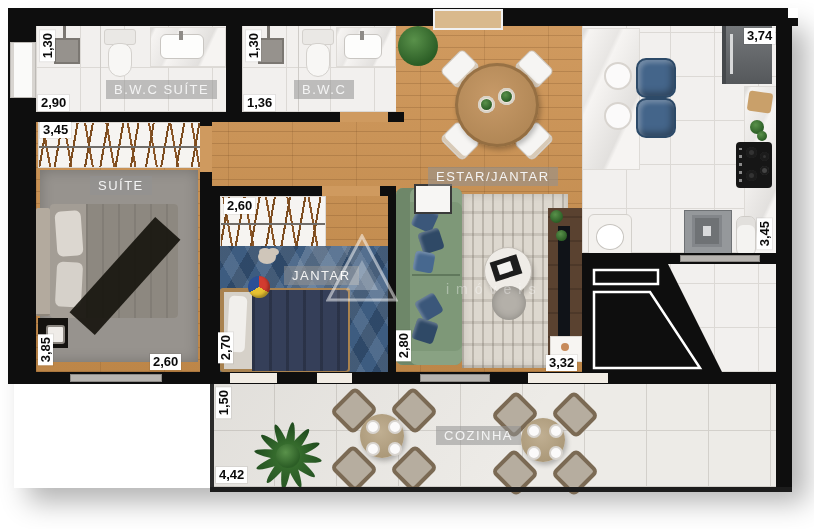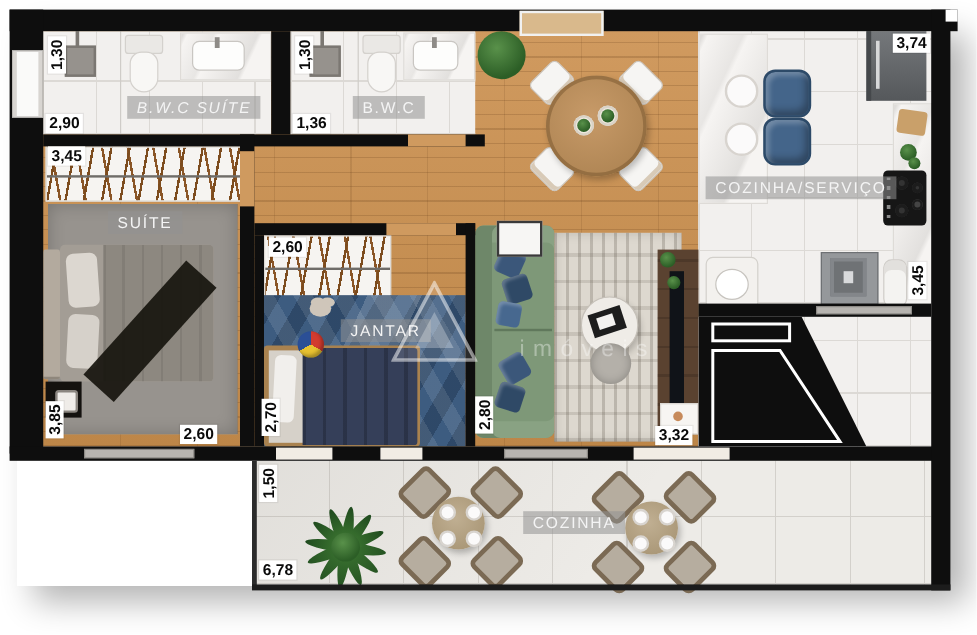--- a/index.html
+++ b/index.html
@@ -233,42 +233,42 @@
   <div class="abs z-open win" style="left:420px;top:374px;width:70px;height:8px;"></div>
   <div class="abs z-open gap-light" style="left:528px;top:373px;width:80px;height:10px;"></div>
   <div class="abs z-wall wall" style="left:776px;top:8px;width:16px;height:484px;"></div>
   <div class="abs z-wall wall" style="left:582px;top:253px;width:194px;height:11px;"></div>
   <div class="abs z-open win" style="left:680px;top:255px;width:80px;height:7px;"></div>
   <div class="abs z-wall" style="left:210px;top:384px;width:4px;height:104px;background:#2b2b2b;"></div>
   <div class="abs z-wall" style="left:210px;top:487px;width:582px;height:5px;background:#1c1c1c;"></div>
   <div class="abs z-open" style="left:433px;top:9px;width:66px;height:17px;background:#d9b98c;border:2px solid #f1f1f1;"></div>
   <div class="abs z-open" style="left:788px;top:8px;width:10px;height:10px;background:#ffffff;"></div>
 
-  <div class="abs z-lbl room-lbl" style="left:106px;top:80px;font-style:italic;">B.W.C SUÍTE</div>
+  <div class="abs z-lbl room-lbl" style="left:106px;top:80px;">B.W.C SUÍTE</div>
   <div class="abs z-lbl room-lbl" style="left:294px;top:80px;">B.W.C</div>
   <div class="abs z-lbl room-lbl" style="left:90px;top:176px;">SUÍTE</div>
   <div class="abs z-lbl room-lbl" style="left:284px;top:266px;">JANTAR</div>
-  <div class="abs z-lbl room-lbl" style="left:588px;top:147px;">COZINHA/SERVIÇO</div>
+  <div class="abs z-lbl room-lbl" style="left:428px;top:167px;">ESTAR/JANTAR</div>
   <div class="abs z-lbl room-lbl" style="left:436px;top:426px;">COZINHA</div>
 
   <div class="abs z-lbl dim dim-v" style="left:40px;top:30px;">1,30</div>
   <div class="abs z-lbl dim" style="left:38px;top:95px;">2,90</div>
   <div class="abs z-lbl dim dim-v" style="left:246px;top:30px;">1,30</div>
   <div class="abs z-lbl dim" style="left:244px;top:95px;">1,36</div>
   <div class="abs z-lbl dim" style="left:40px;top:122px;">3,45</div>
   <div class="abs z-lbl dim" style="left:744px;top:28px;">3,74</div>
   <div class="abs z-lbl dim dim-v" style="left:38px;top:334px;">3,85</div>
   <div class="abs z-lbl dim" style="left:150px;top:354px;">2,60</div>
   <div class="abs z-lbl dim" style="left:224px;top:198px;">2,60</div>
   <div class="abs z-lbl dim dim-v" style="left:218px;top:332px;">2,70</div>
   <div class="abs z-lbl dim dim-v" style="left:396px;top:330px;">2,80</div>
   <div class="abs z-lbl dim" style="left:546px;top:355px;">3,32</div>
   <div class="abs z-lbl dim dim-v" style="left:757px;top:218px;">3,45</div>
   <div class="abs z-lbl dim dim-v" style="left:216px;top:387px;">1,50</div>
-  <div class="abs z-lbl dim" style="left:216px;top:467px;">6,78</div>
+  <div class="abs z-lbl dim" style="left:216px;top:467px;">4,42</div>
 
   <svg class="abs z-wm" style="left:326px;top:234px;" width="72" height="70">
     <polygon points="36,2 70,66 2,66" fill="rgba(255,255,255,.12)" stroke="rgba(255,255,255,.5)" stroke-width="3"></polygon>
     <polygon points="36,26 52,56 20,56" fill="rgba(255,255,255,.28)"></polygon>
   </svg>
-  <div class="abs z-wm wm-text" style="left:433px;top:281px;font-size:19px;letter-spacing:7px;color:rgba(255,255,255,.36);font-weight:normal;">imóveis</div>
+  <div class="abs z-wm wm-text" style="left:446px;top:281px;font-size:14px;letter-spacing:7px;color:rgba(255,255,255,.36);font-weight:normal;">imóveis</div>
 
 </div>
 
 </body></html>

